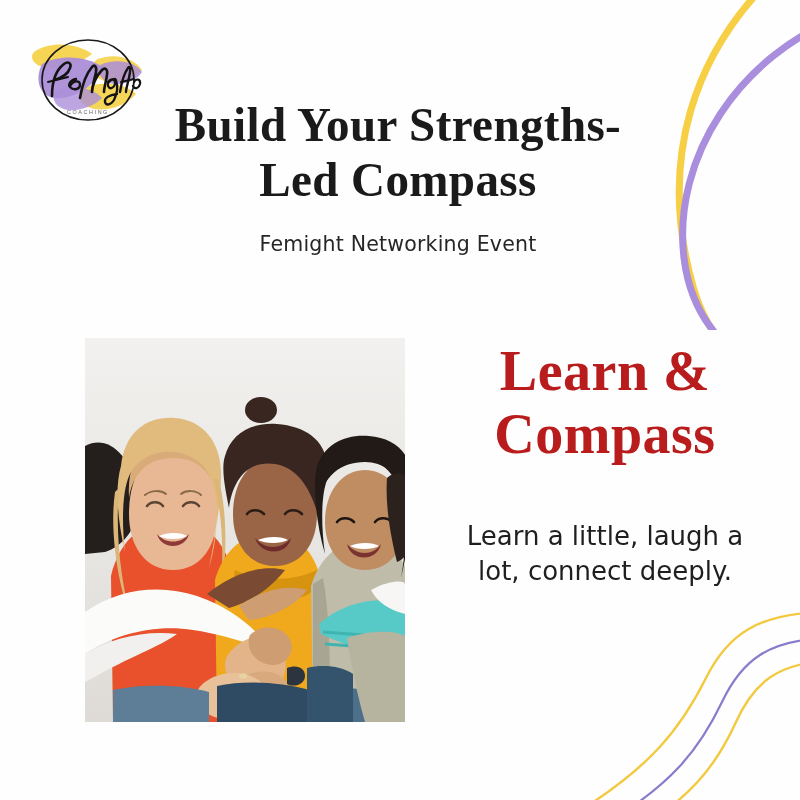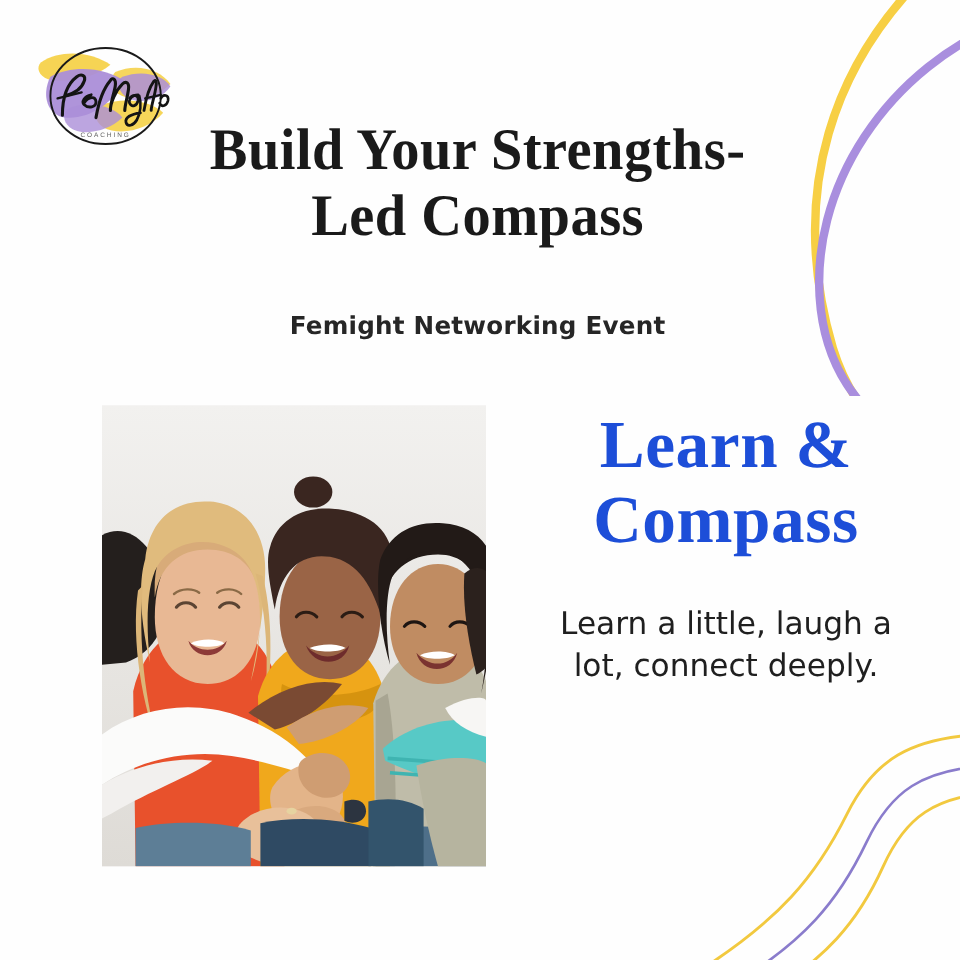--- a/index.html
+++ b/index.html
@@ -38,23 +38,23 @@
   #main-heading {
     font-family:"Liberation Serif", serif;
     font-weight:700;
     font-size:49px;
     line-height:1.12;
     letter-spacing:0.4px;
     color:#1a1a1a;
     transform:scaleX(0.96);
   }
   #sub-heading {
-    margin-top:51px;
+    margin-top:24px;
     font-family:"DejaVu Sans", sans-serif;
-    font-weight:700;
+    font-weight:400;
     font-size:20.5px;
     letter-spacing:0.2px;
     color:#262626;
   }
 
   
   #photo-frame {
     position:absolute;
     left:85px; top:338px;
     width:320px; height:384px;
@@ -69,24 +69,24 @@
     left:430px; top:340px;
     width:350px;
     text-align:center;
   }
   #accent-heading {
     font-family:"Liberation Serif", serif;
     font-weight:700;
     font-size:56px;
     line-height:1.13;
     letter-spacing:0.5px;
-    color:#1d4ed8;
+    color:#b91c1c;
   }
   #tagline {
-    margin-top:36px;
+    margin-top:52px;
     font-family:"DejaVu Sans", sans-serif;
     font-size:26px;
     line-height:1.38;
     color:#1f1f1f;
     padding:0 14px;
   }
 </style>
 </head>
 <body>
 

